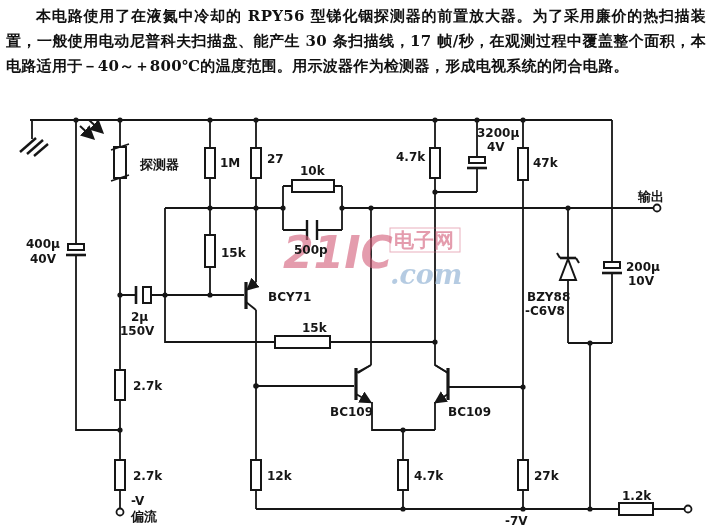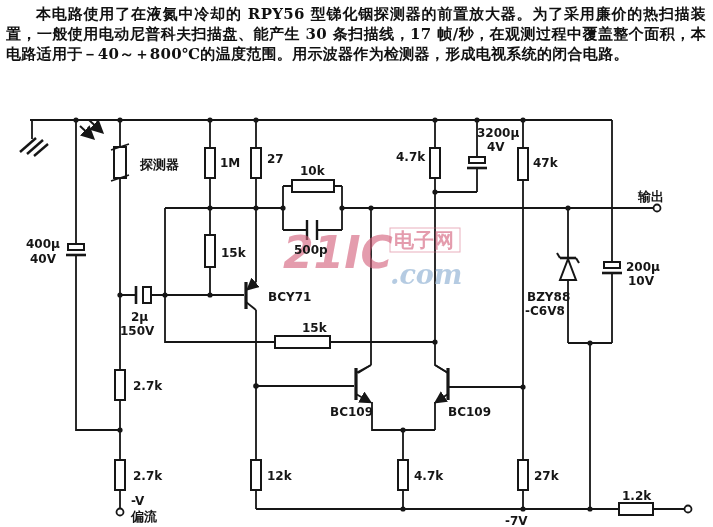--- a/index.html
+++ b/index.html
@@ -1,21 +1,21 @@
 <!DOCTYPE html>
 <html><head>
 <meta charset="utf-8">
 <style>
   html,body{margin:0;padding:0;background:#e8e8e8;}
   .page{position:relative;width:713px;height:527px;background:#ffffff;overflow:hidden;
         font-family:"DejaVu Sans",sans-serif;}
   .desc{position:absolute;left:6px;top:4px;width:700px;
         font-family:"DejaVu Serif","DejaVu Sans",serif;
         font-size:15px;font-weight:bold;color:#111;
-        line-height:20px;text-align:justify;text-indent:2em;
+        line-height:25px;text-align:justify;text-indent:2em;
         letter-spacing:0.3px;}
   svg text{font-family:"DejaVu Sans",sans-serif;font-weight:bold;fill:#161616;}
   .lbl{font-size:12px;}
   .lblcn{font-size:13px;}
   .wm-big{font-size:44px;font-style:italic;fill:#d4607b;opacity:0.62;}
   .wm-cn{font-size:20px;fill:#d4607b;opacity:0.62;}
   .wm-com{font-size:27px;font-style:italic;font-family:"DejaVu Serif",serif;
           fill:#a9c3dd;opacity:0.85;}
 </style>
 </head>

